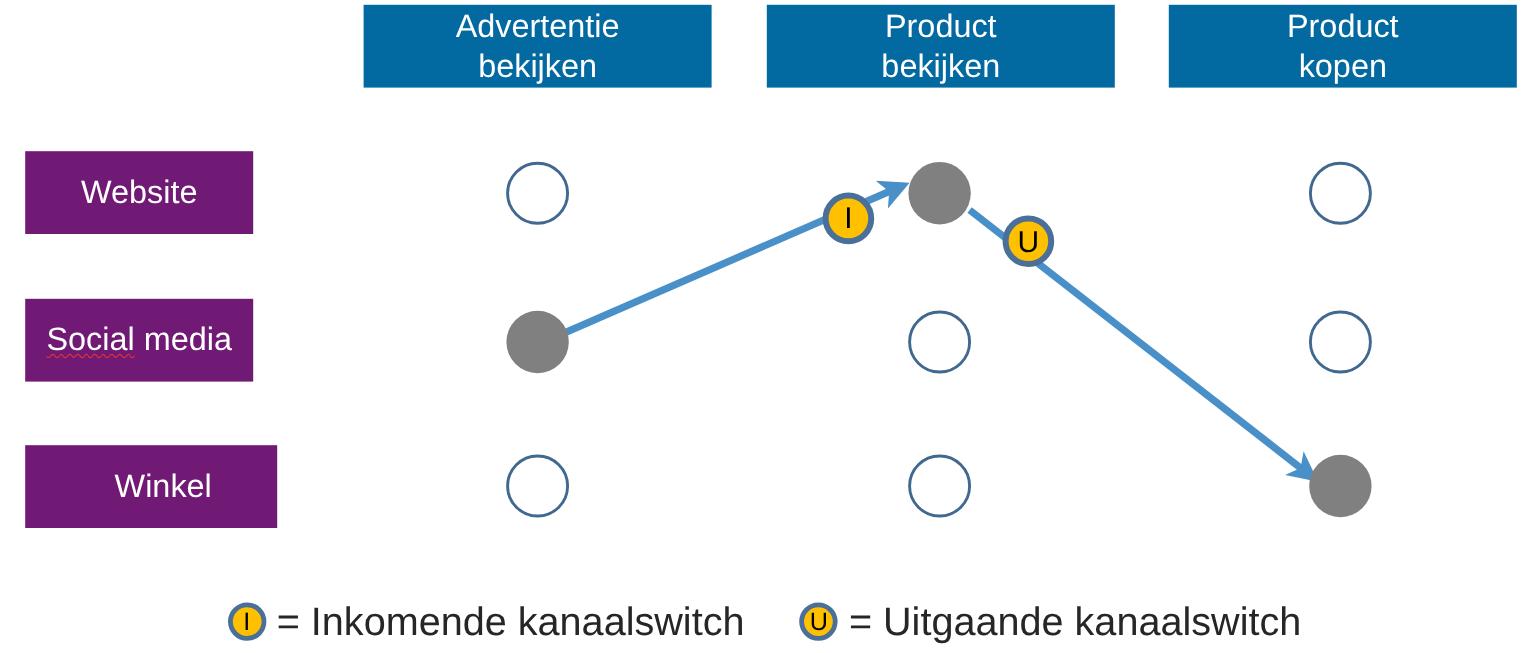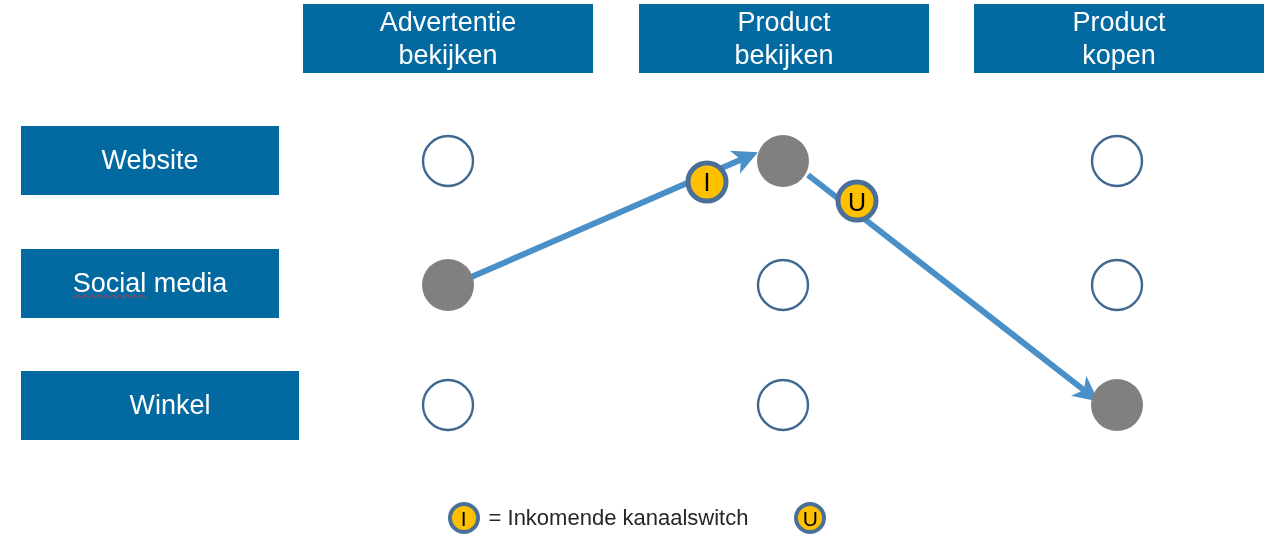--- a/index.html
+++ b/index.html
@@ -31,29 +31,29 @@
     top: 4px;
     height: 69px;
   }
   #col-0 { left: 303px; width: 290px; }
   #col-1 { left: 639px; width: 290px; }
   #col-2 { left: 974px; width: 290px; }
 
   
   .row-label {
     position: absolute;
-    background: #0369a1;
+    background: #701a75;
     color: #ffffff;
     display: flex;
     align-items: center;
     justify-content: center;
     text-align: center;
     font-size: 27px;
     left: 21px;
-    width: 258px;
+    width: 190px;
     height: 69px;
     font-family: "Liberation Sans", sans-serif;
   }
   #row-0 { top: 126px; }
   #row-1 { top: 249px; }
   #row-2 { top: 371px; padding-left: 20px; }
 
   .misspelled {
     text-decoration: underline;
     text-decoration-style: wavy;
@@ -98,21 +98,21 @@
     display: flex;
     align-items: center;
     justify-content: center;
     color: #000000;
     font-size: 21px;
     font-weight: 400;
     line-height: 1;
     font-family: "Liberation Sans", sans-serif;
   }
   .legend-text {
-    font-size: 22px;
+    font-size: 33px;
     color: #262626;
     white-space: nowrap;
     font-family: "Liberation Sans", sans-serif;
   }
 </style>
 </head>
 <body>
 
 <div class="col-header" id="col-0">Advertentie
 bekijken</div>
@@ -161,14 +161,15 @@
   </g>
 </svg>
 
 <div class="legend-row">
   <div class="legend-item">
     <span class="legend-badge">I</span>
     <span class="legend-text">= Inkomende kanaalswitch</span>
   </div>
   <div class="legend-item">
     <span class="legend-badge">U</span>
+    <span class="legend-text">= Uitgaande kanaalswitch</span>
   </div>
 </div>
 
 </body></html>

